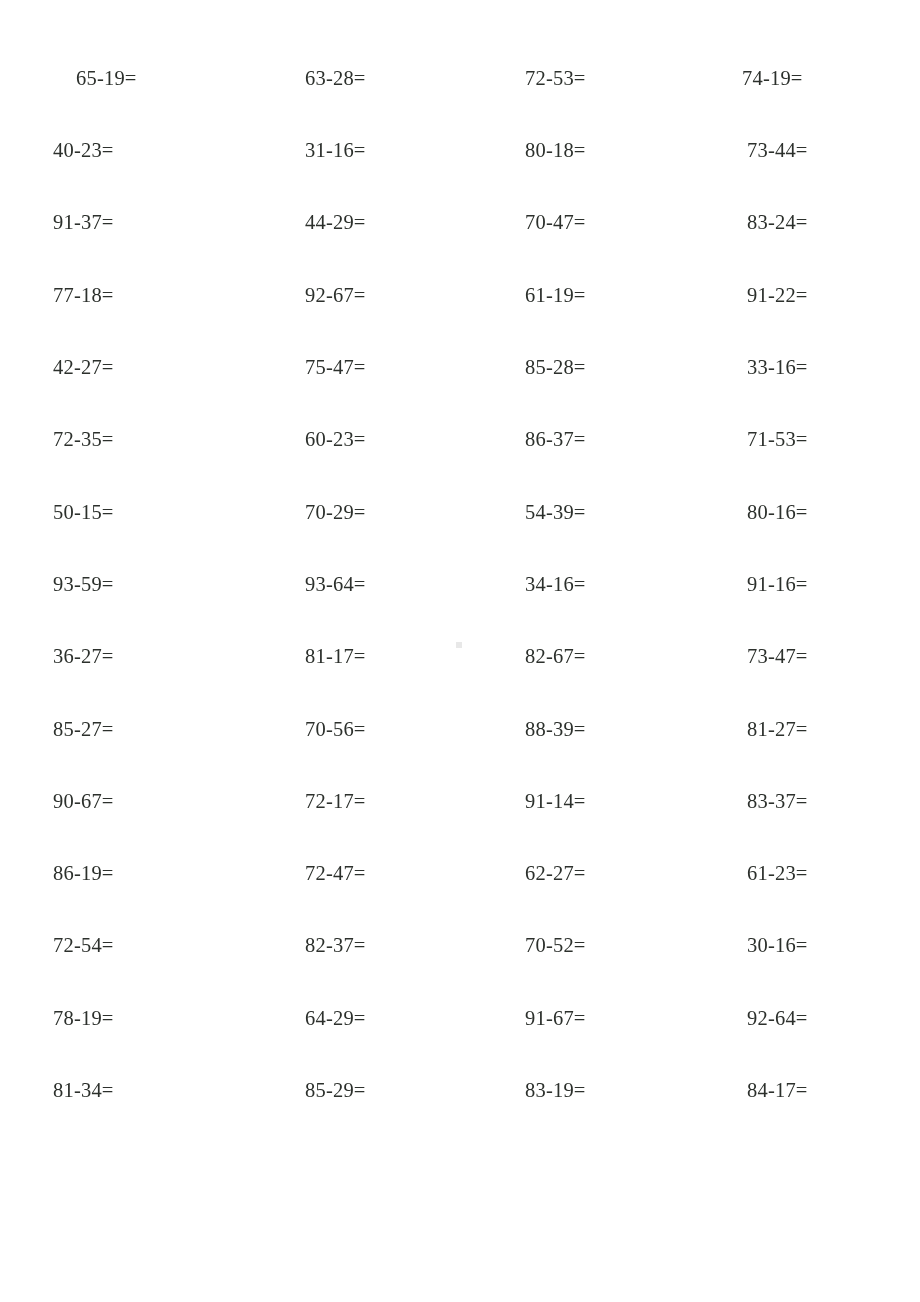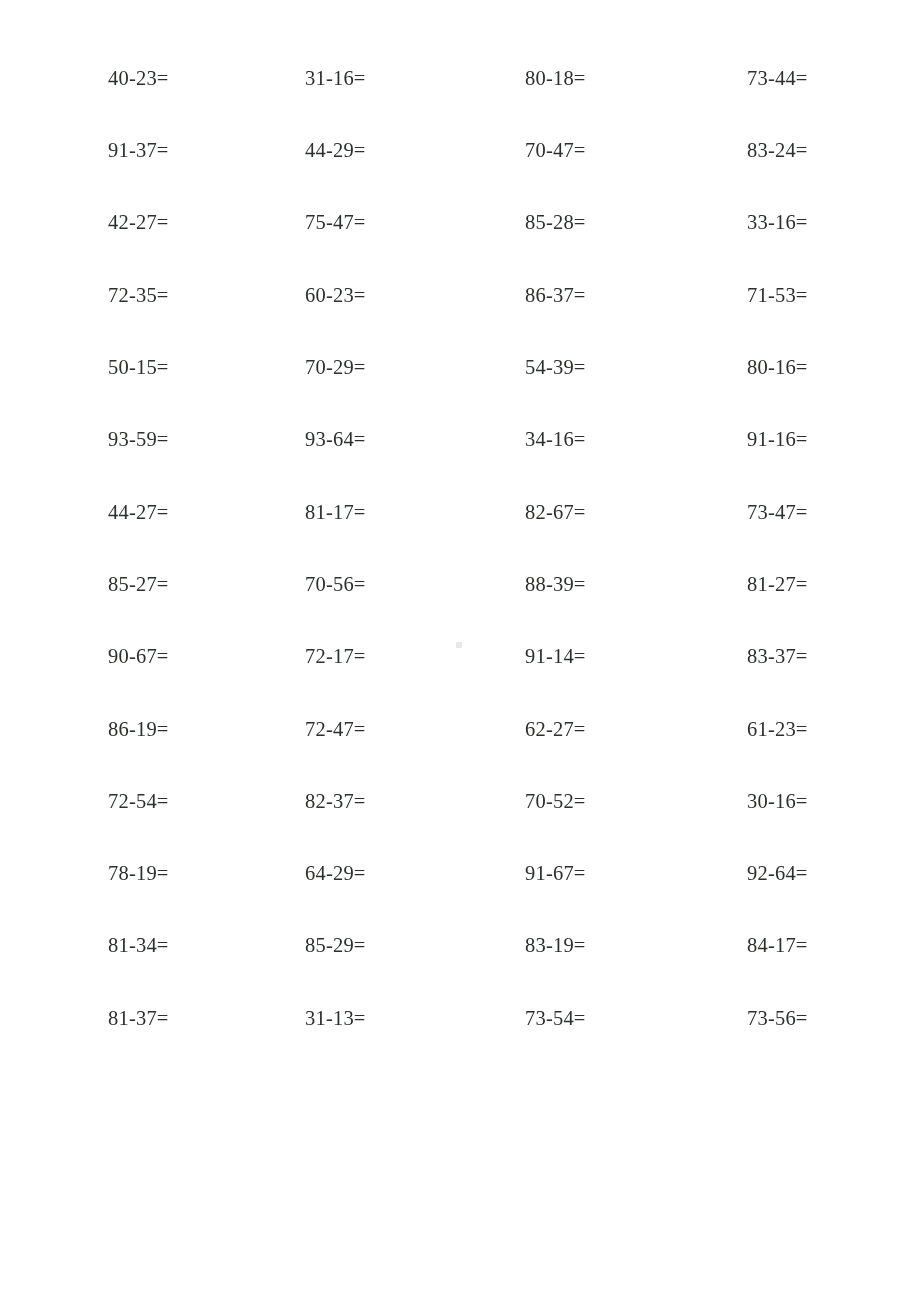--- a/index.html
+++ b/index.html
@@ -35,21 +35,21 @@
     align-items: center;
   }
   .problem-cell {
     font-size: 20.5px;
     line-height: 1;
     color: #2c302c;
     letter-spacing: 0.2px;
     white-space: nowrap;
   }
   
-  .col-1 { padding-left: 108px; }
+  .col-1 { padding-left: 53px; }
   .col-2 { padding-left: 76px; }
   .col-3 { padding-left: 76px; }
   .col-4 { padding-left: 78px; }
 
   
   .problem-row.first-row .col-1 { padding-left: 76px; }
   .problem-row.first-row .col-4 { padding-left: 73px; }
 
   
   .scan-speck {
@@ -60,31 +60,43 @@
     height: 6px;
     background: #e8e8e8;
   }
 </style>
 </head>
 <body>
 
 <div class="page">
 
   <div class="worksheet-grid" id="worksheet-grid">
+      <div class="problem-row first-row">
+        <div class="problem-cell col-1">65-19=</div>
+        <div class="problem-cell col-2">63-28=</div>
+        <div class="problem-cell col-3">72-53=</div>
+        <div class="problem-cell col-4">74-19=</div>
+      </div>
       <div class="problem-row">
         <div class="problem-cell col-1">40-23=</div>
         <div class="problem-cell col-2">31-16=</div>
         <div class="problem-cell col-3">80-18=</div>
         <div class="problem-cell col-4">73-44=</div>
       </div>
       <div class="problem-row">
         <div class="problem-cell col-1">91-37=</div>
         <div class="problem-cell col-2">44-29=</div>
         <div class="problem-cell col-3">70-47=</div>
         <div class="problem-cell col-4">83-24=</div>
+      </div>
+      <div class="problem-row">
+        <div class="problem-cell col-1">77-18=</div>
+        <div class="problem-cell col-2">92-67=</div>
+        <div class="problem-cell col-3">61-19=</div>
+        <div class="problem-cell col-4">91-22=</div>
       </div>
       <div class="problem-row">
         <div class="problem-cell col-1">42-27=</div>
         <div class="problem-cell col-2">75-47=</div>
         <div class="problem-cell col-3">85-28=</div>
         <div class="problem-cell col-4">33-16=</div>
       </div>
       <div class="problem-row">
         <div class="problem-cell col-1">72-35=</div>
         <div class="problem-cell col-2">60-23=</div>
@@ -97,21 +109,21 @@
         <div class="problem-cell col-3">54-39=</div>
         <div class="problem-cell col-4">80-16=</div>
       </div>
       <div class="problem-row">
         <div class="problem-cell col-1">93-59=</div>
         <div class="problem-cell col-2">93-64=</div>
         <div class="problem-cell col-3">34-16=</div>
         <div class="problem-cell col-4">91-16=</div>
       </div>
       <div class="problem-row">
-        <div class="problem-cell col-1">44-27=</div>
+        <div class="problem-cell col-1">36-27=</div>
         <div class="problem-cell col-2">81-17=</div>
         <div class="problem-cell col-3">82-67=</div>
         <div class="problem-cell col-4">73-47=</div>
       </div>
       <div class="problem-row">
         <div class="problem-cell col-1">85-27=</div>
         <div class="problem-cell col-2">70-56=</div>
         <div class="problem-cell col-3">88-39=</div>
         <div class="problem-cell col-4">81-27=</div>
       </div>
@@ -138,23 +150,17 @@
         <div class="problem-cell col-2">64-29=</div>
         <div class="problem-cell col-3">91-67=</div>
         <div class="problem-cell col-4">92-64=</div>
       </div>
       <div class="problem-row">
         <div class="problem-cell col-1">81-34=</div>
         <div class="problem-cell col-2">85-29=</div>
         <div class="problem-cell col-3">83-19=</div>
         <div class="problem-cell col-4">84-17=</div>
       </div>
-      <div class="problem-row">
-        <div class="problem-cell col-1">81-37=</div>
-        <div class="problem-cell col-2">31-13=</div>
-        <div class="problem-cell col-3">73-54=</div>
-        <div class="problem-cell col-4">73-56=</div>
-      </div>
     </div>
 
   <div class="scan-speck"></div>
 
 </div>
 
 </body></html>

